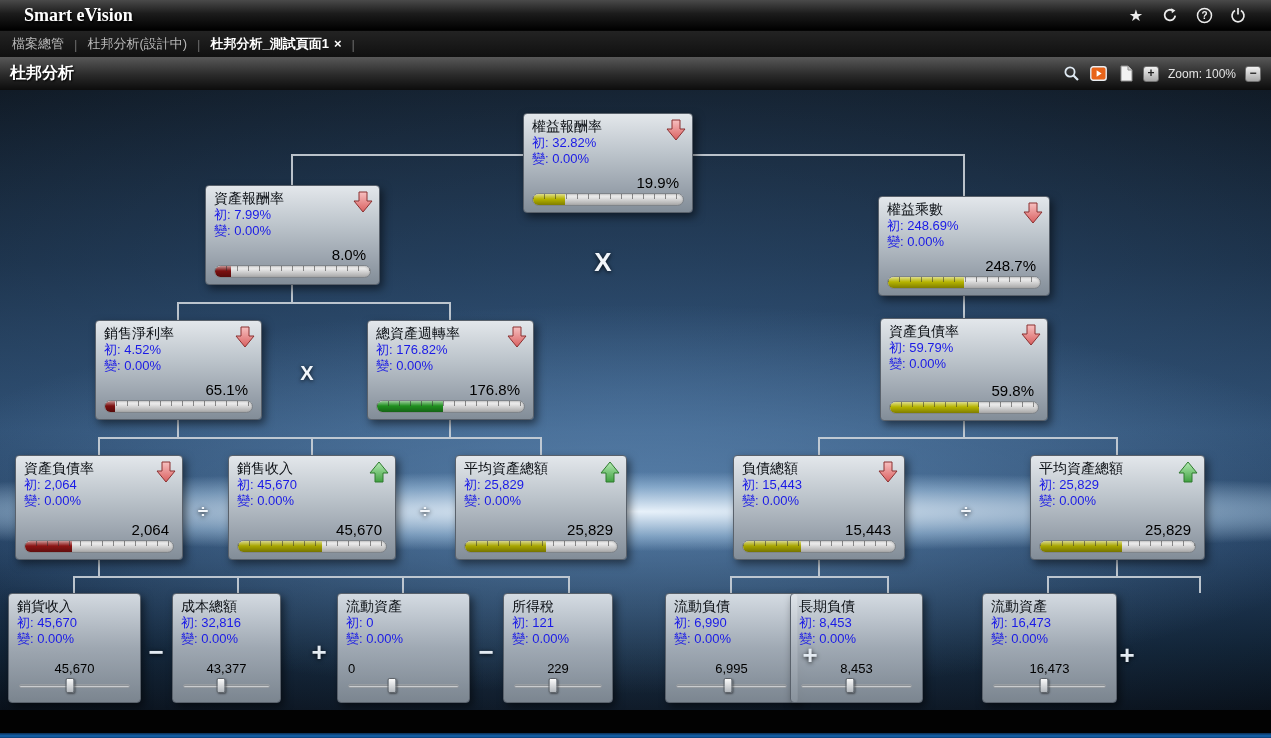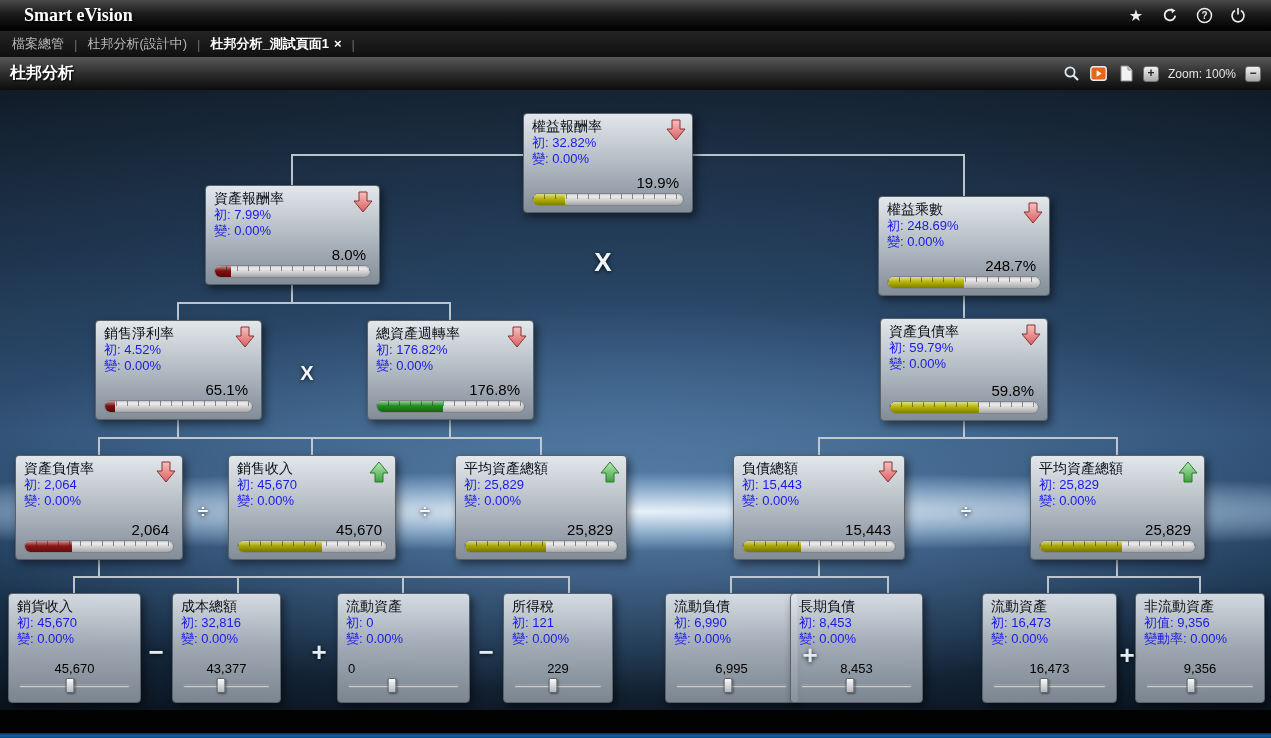--- a/index.html
+++ b/index.html
@@ -417,30 +417,20 @@
       <div class="node-title">流動資產</div>
       <div class="node-line">初: 16,473</div>
       <div class="node-line">變: 0.00%</div>
       <div class="slider-value">16,473</div>
       <div class="slider">
         <div class="slider-track"></div>
         <div class="slider-thumb" style="left: 45%;"></div>
       </div>
     </div>
 
-    <div class="slider-card" style="left:1135px;top:503px;width:130px;height:110px">
-      <div class="node-title">非流動資產</div>
-      <div class="node-line">初值: 9,356</div>
-      <div class="node-line">變動率: 0.00%</div>
-      <div class="slider-value">9,356</div>
-      <div class="slider">
-        <div class="slider-track"></div>
-        <div class="slider-thumb" style="left: 42%;"></div>
-      </div>
-    </div>
 
     <span class="op op-x-big" style="left:603px;top:172px">X</span>
     <span class="op op-x" style="left:307px;top:283px">X</span>
     <span class="op op-div" style="left:203px;top:422px">÷</span>
     <span class="op op-div" style="left:425px;top:422px">÷</span>
     <span class="op op-div" style="left:966px;top:422px">÷</span>
     <span class="op op-sign" style="left:156px;top:562px">−</span>
     <span class="op op-sign" style="left:319px;top:562px">+</span>
     <span class="op op-sign" style="left:486px;top:562px">−</span>
     <span class="op op-sign" style="left:810px;top:565px">+</span>

